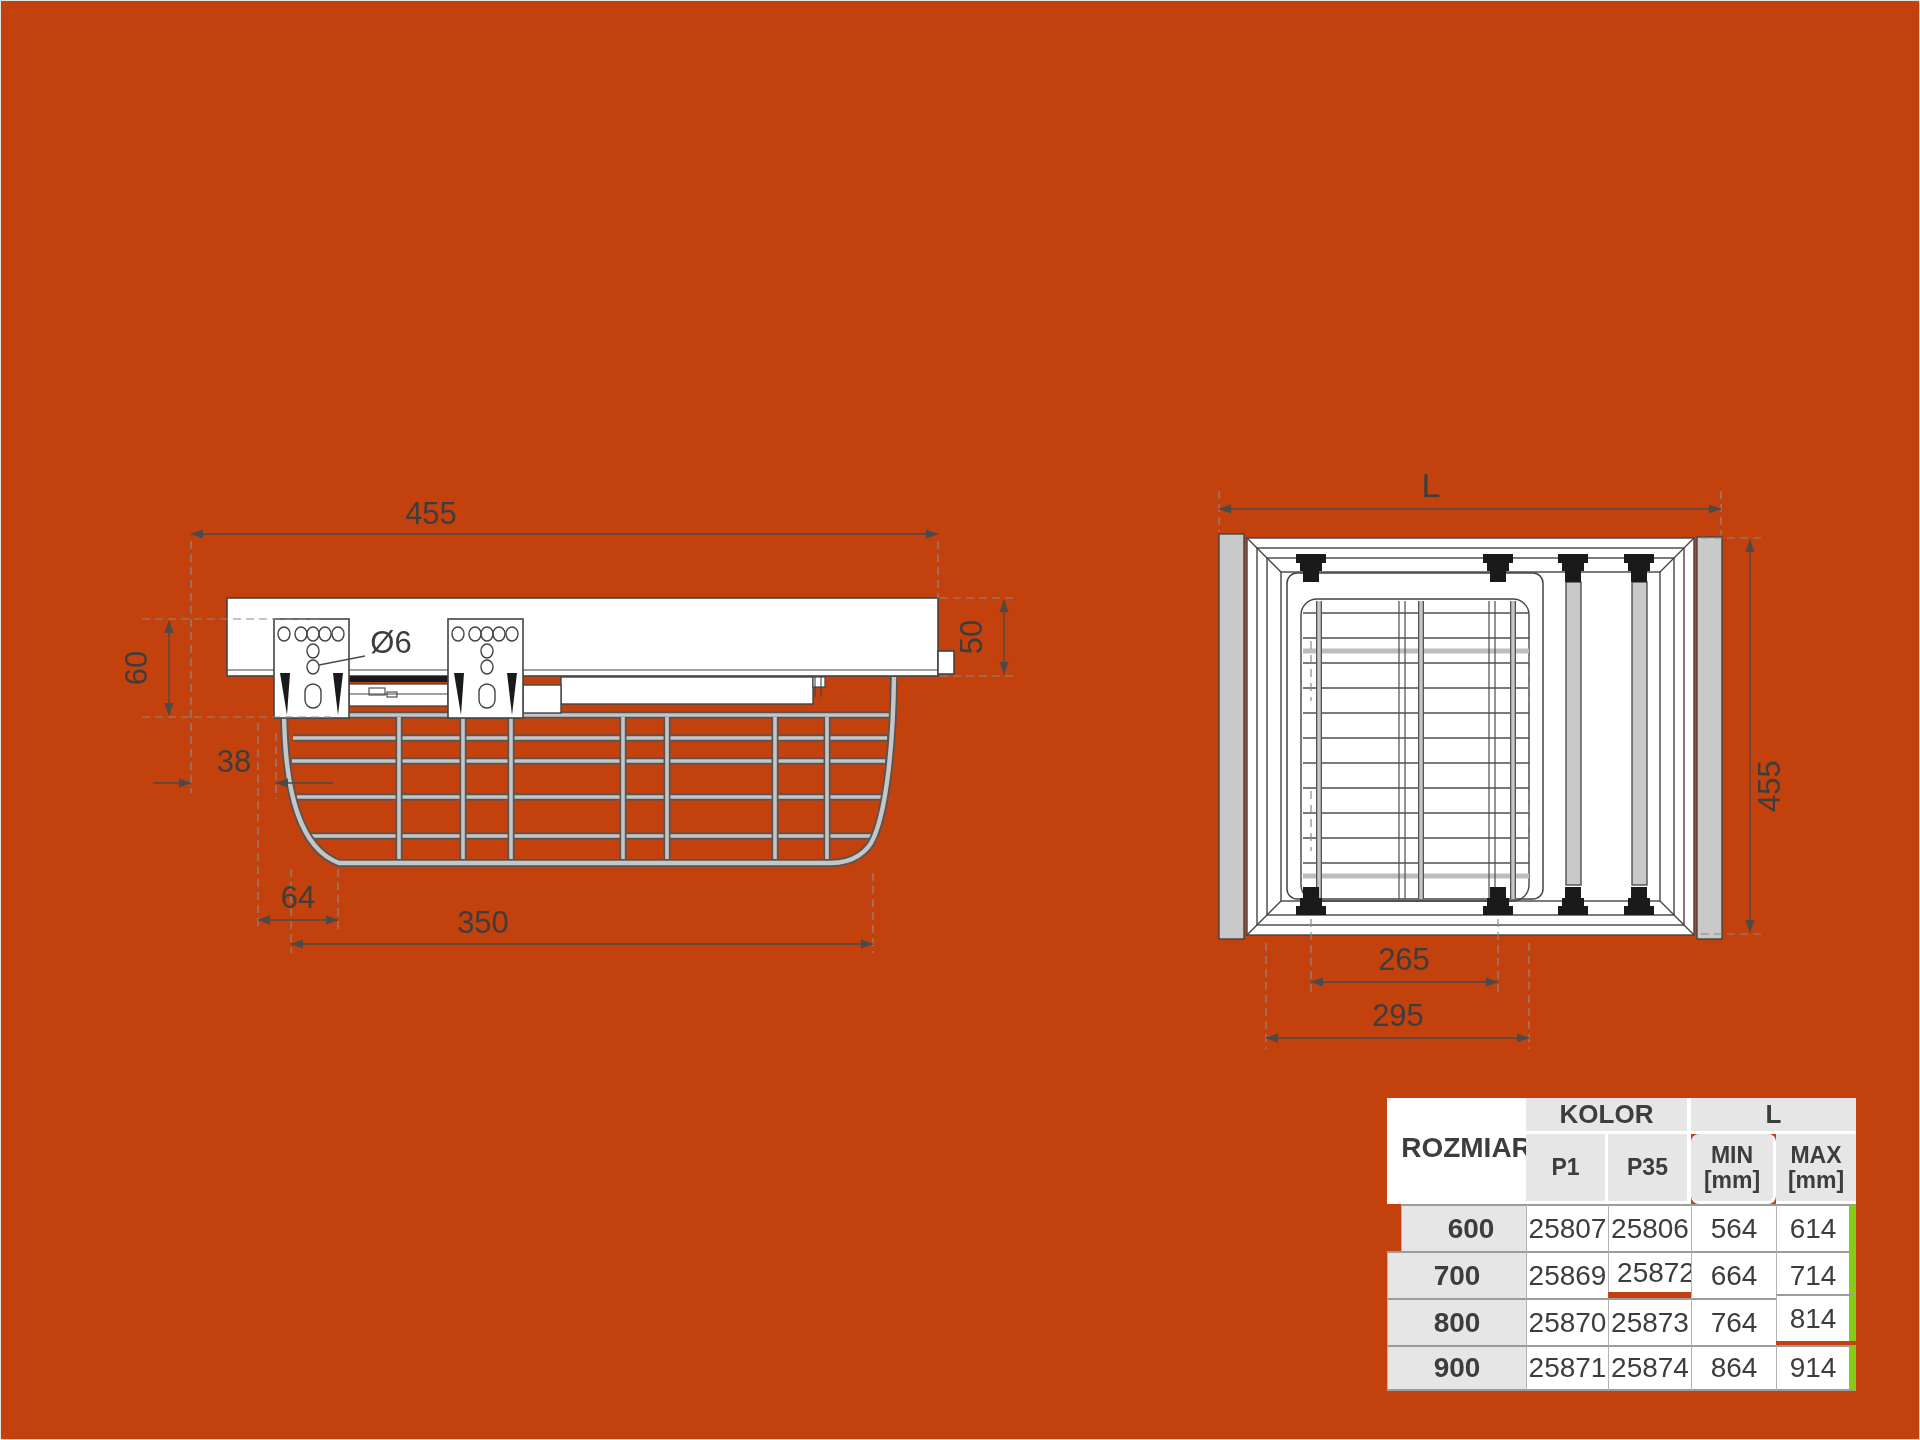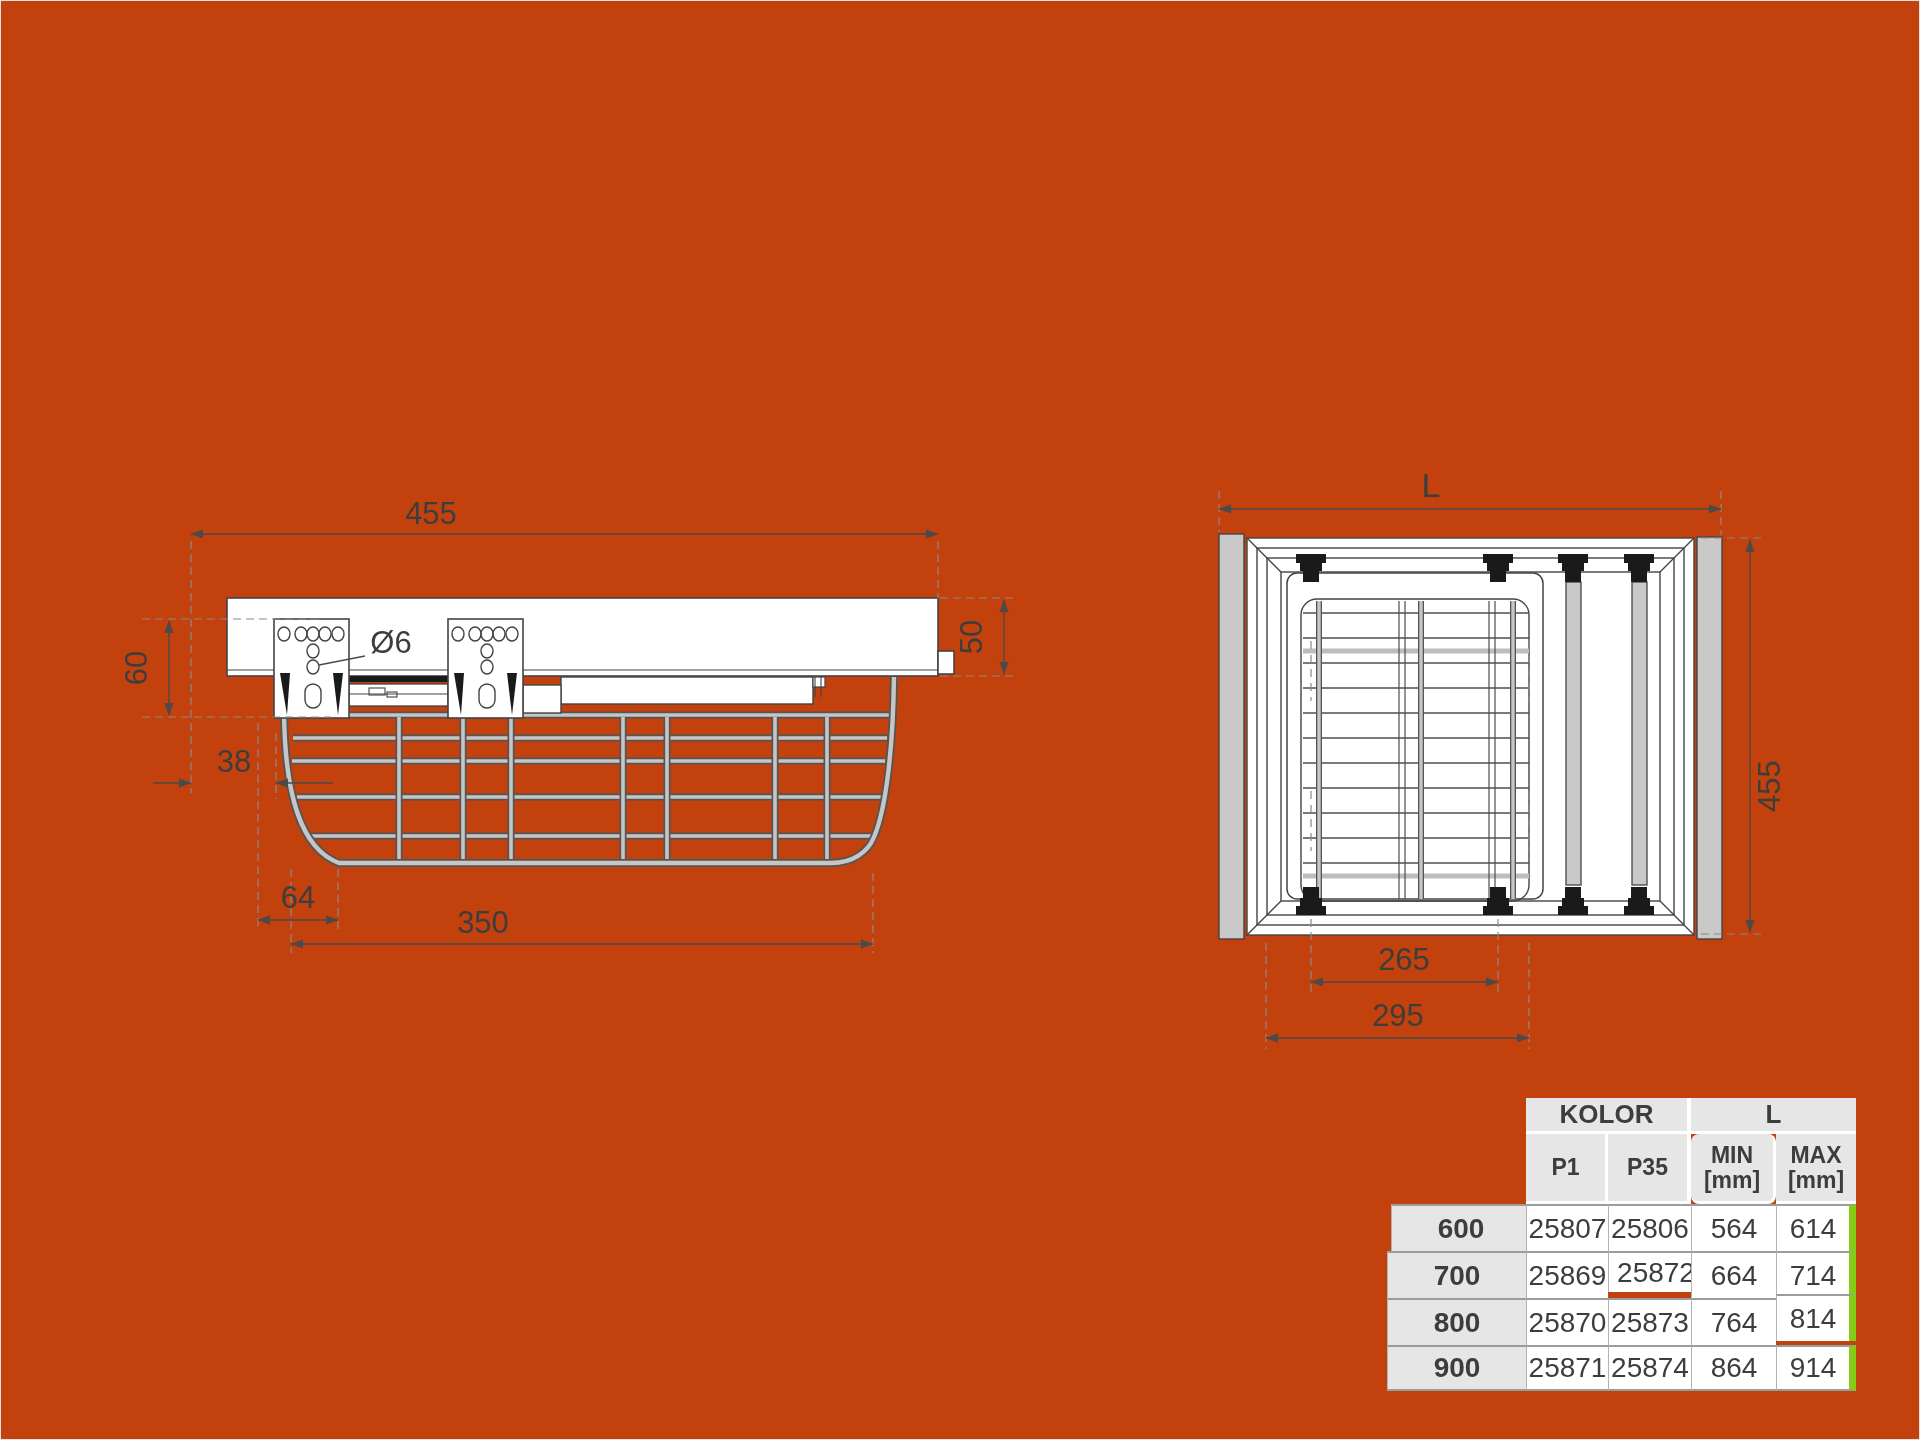--- a/index.html
+++ b/index.html
@@ -185,34 +185,35 @@
         <text x="1430" y="496" font-size="34">L</text>
         <text x="1779" y="785" transform="rotate(-90 1779 785)">455</text>
         <text x="1403" y="969">265</text>
         <text x="1397" y="1025">295</text>
       </g>
     </g>
   </svg>
 
   <div class="spec-table">
 
+    <div class="cell rozmiar-cell" style="left:0;top:0;width:139px;height:106px;">ROZMIAR</div>
     <div class="cell hdr hdr-top bw-r4 bw-b3" style="left:139px;top:0;width:165px;height:36px;">KOLOR</div>
     <div class="cell hdr hdr-top bw-b3" style="left:304px;top:0;width:165px;height:36px;">L</div>
     <div class="cell hdr hdr-sub bw-r3 bw-b3" style="left:139px;top:36px;width:82px;height:70px;">P1</div>
     <div class="cell hdr hdr-sub bw-r4 bw-b3" style="left:221px;top:36px;width:83px;height:70px;">P35</div>
     <div class="cell hdr hdr-sub bw-r3 bw-b3" style="left:304px;top:36px;width:85px;height:70px;border-radius:8px;">
       <span>MIN</span>
       <span>[mm]</span>
     </div>
     <div class="cell hdr hdr-sub bw-b3" style="left:389px;top:36px;width:80px;height:70px;">
       <span>MAX</span>
       <span>[mm]</span>
     </div>
 
-    <div class="cell size-cell gl-t gl-l" style="left:4px;top:106px;width:139px;height:47px;">600</div>
+    <div class="cell size-cell gl-t gl-l" style="left:14px;top:106px;width:139px;height:47px;">600</div>
     <div class="cell data-cell gl-t gl-l" style="left:139px;top:106px;width:82px;height:47px;">25807</div>
     <div class="cell data-cell gl-t gl-l" style="left:221px;top:106px;width:83px;height:47px;">25806</div>
     <div class="cell data-cell gl-t gl-l" style="left:304px;top:106px;width:85px;height:47px;">564</div>
     <div class="cell data-cell gl-t gl-l gl-r" style="left:389px;top:106px;width:80px;height:47px;">614</div>
 
     <div class="cell size-cell gl-t gl-l" style="left:0;top:153px;width:139px;height:47px;">700</div>
     <div class="cell data-cell gl-t gl-l" style="left:139px;top:153px;width:82px;height:47px;">25869</div>
     <div class="cell data-cell gl-t gl-l" style="left:221px;top:153px;width:83px;height:41px;padding-left:12px;">25872</div>
     <div class="cell data-cell gl-t gl-l" style="left:304px;top:153px;width:85px;height:47px;">664</div>
     <div class="cell data-cell gl-t gl-l gl-r" style="left:389px;top:153px;width:80px;height:47px;">714</div>

